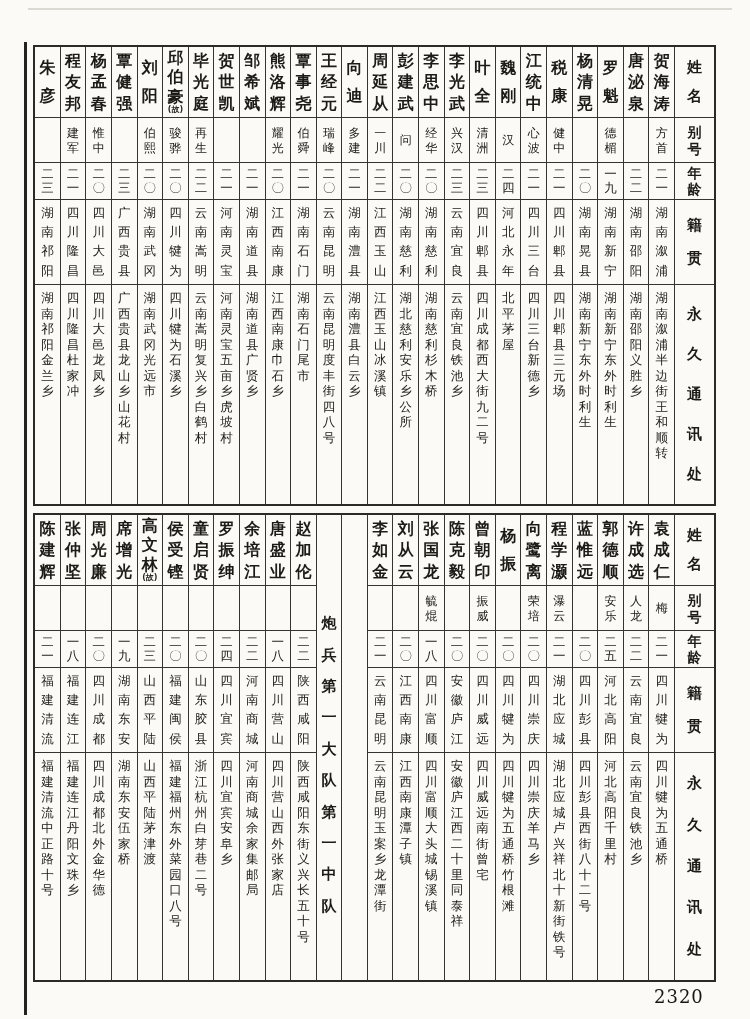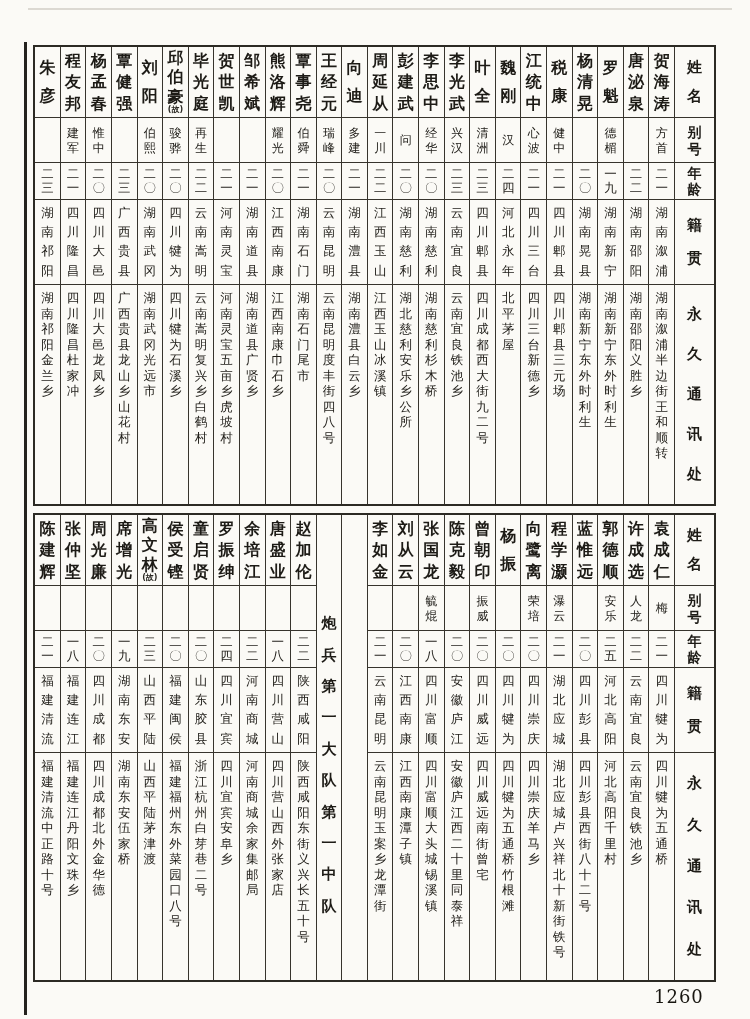--- a/index.html
+++ b/index.html
@@ -1562,13 +1562,13 @@
         <span>流</span>
         <span>中</span>
         <span>正</span>
         <span>路</span>
         <span>十</span>
         <span>号</span>
       </div>
     </div>
   </div>
 
-<div class="page-number">1260</div>
+<div class="page-number">2320</div>
 
 </body></html>

